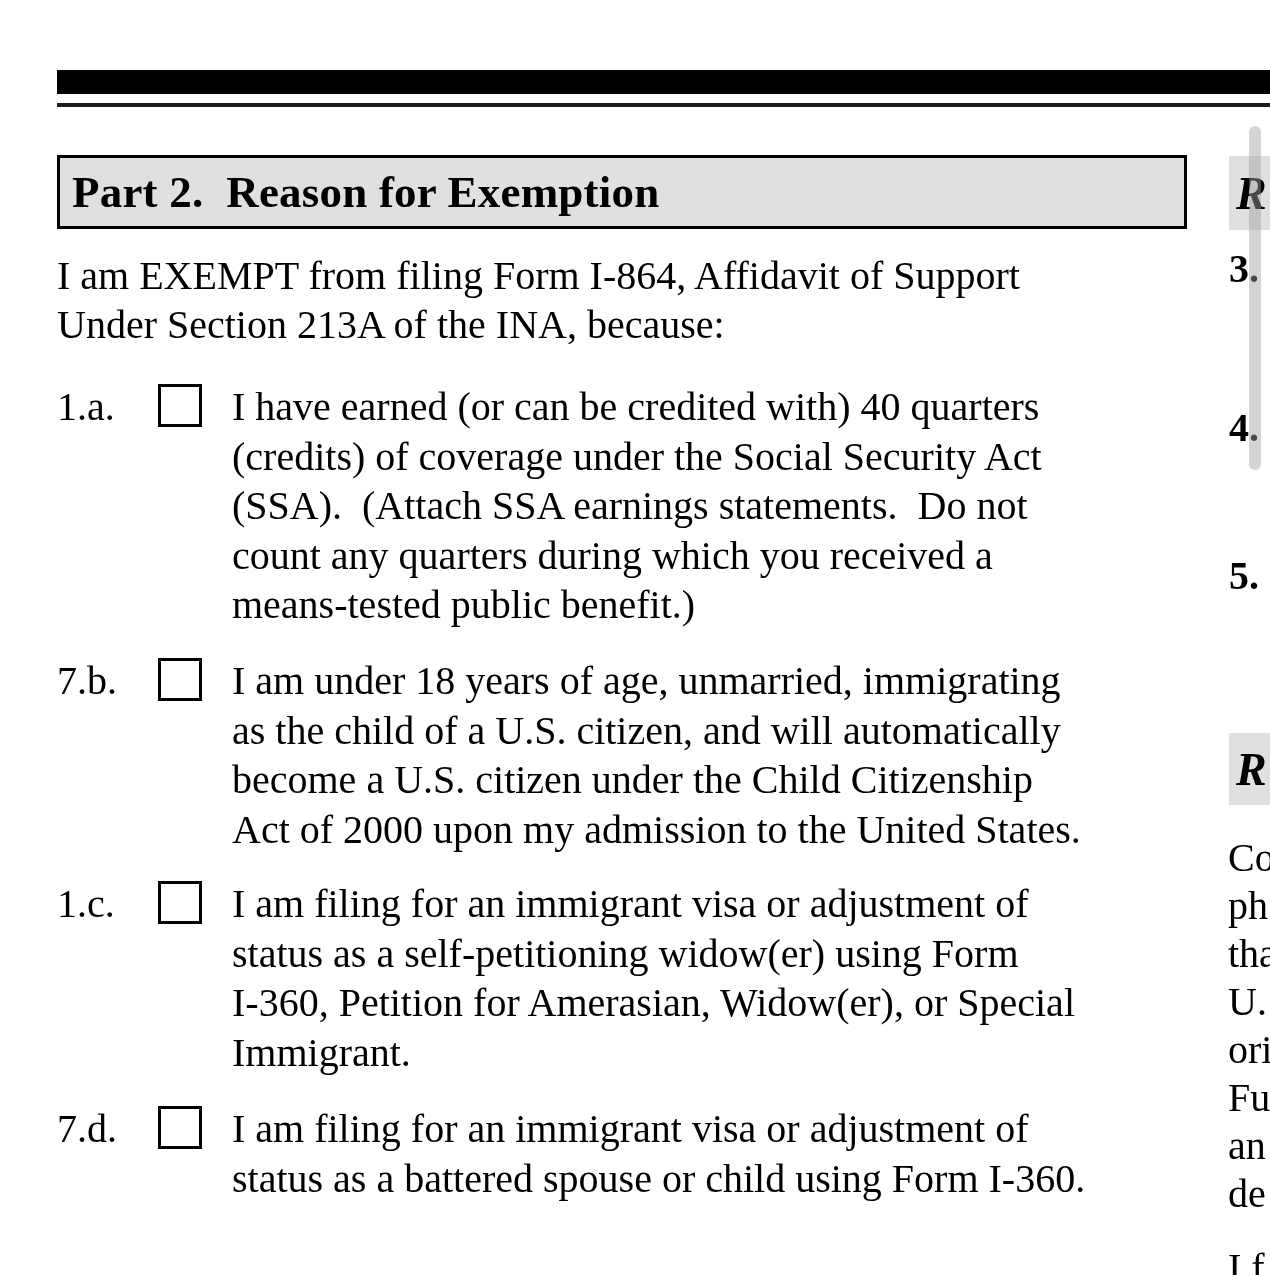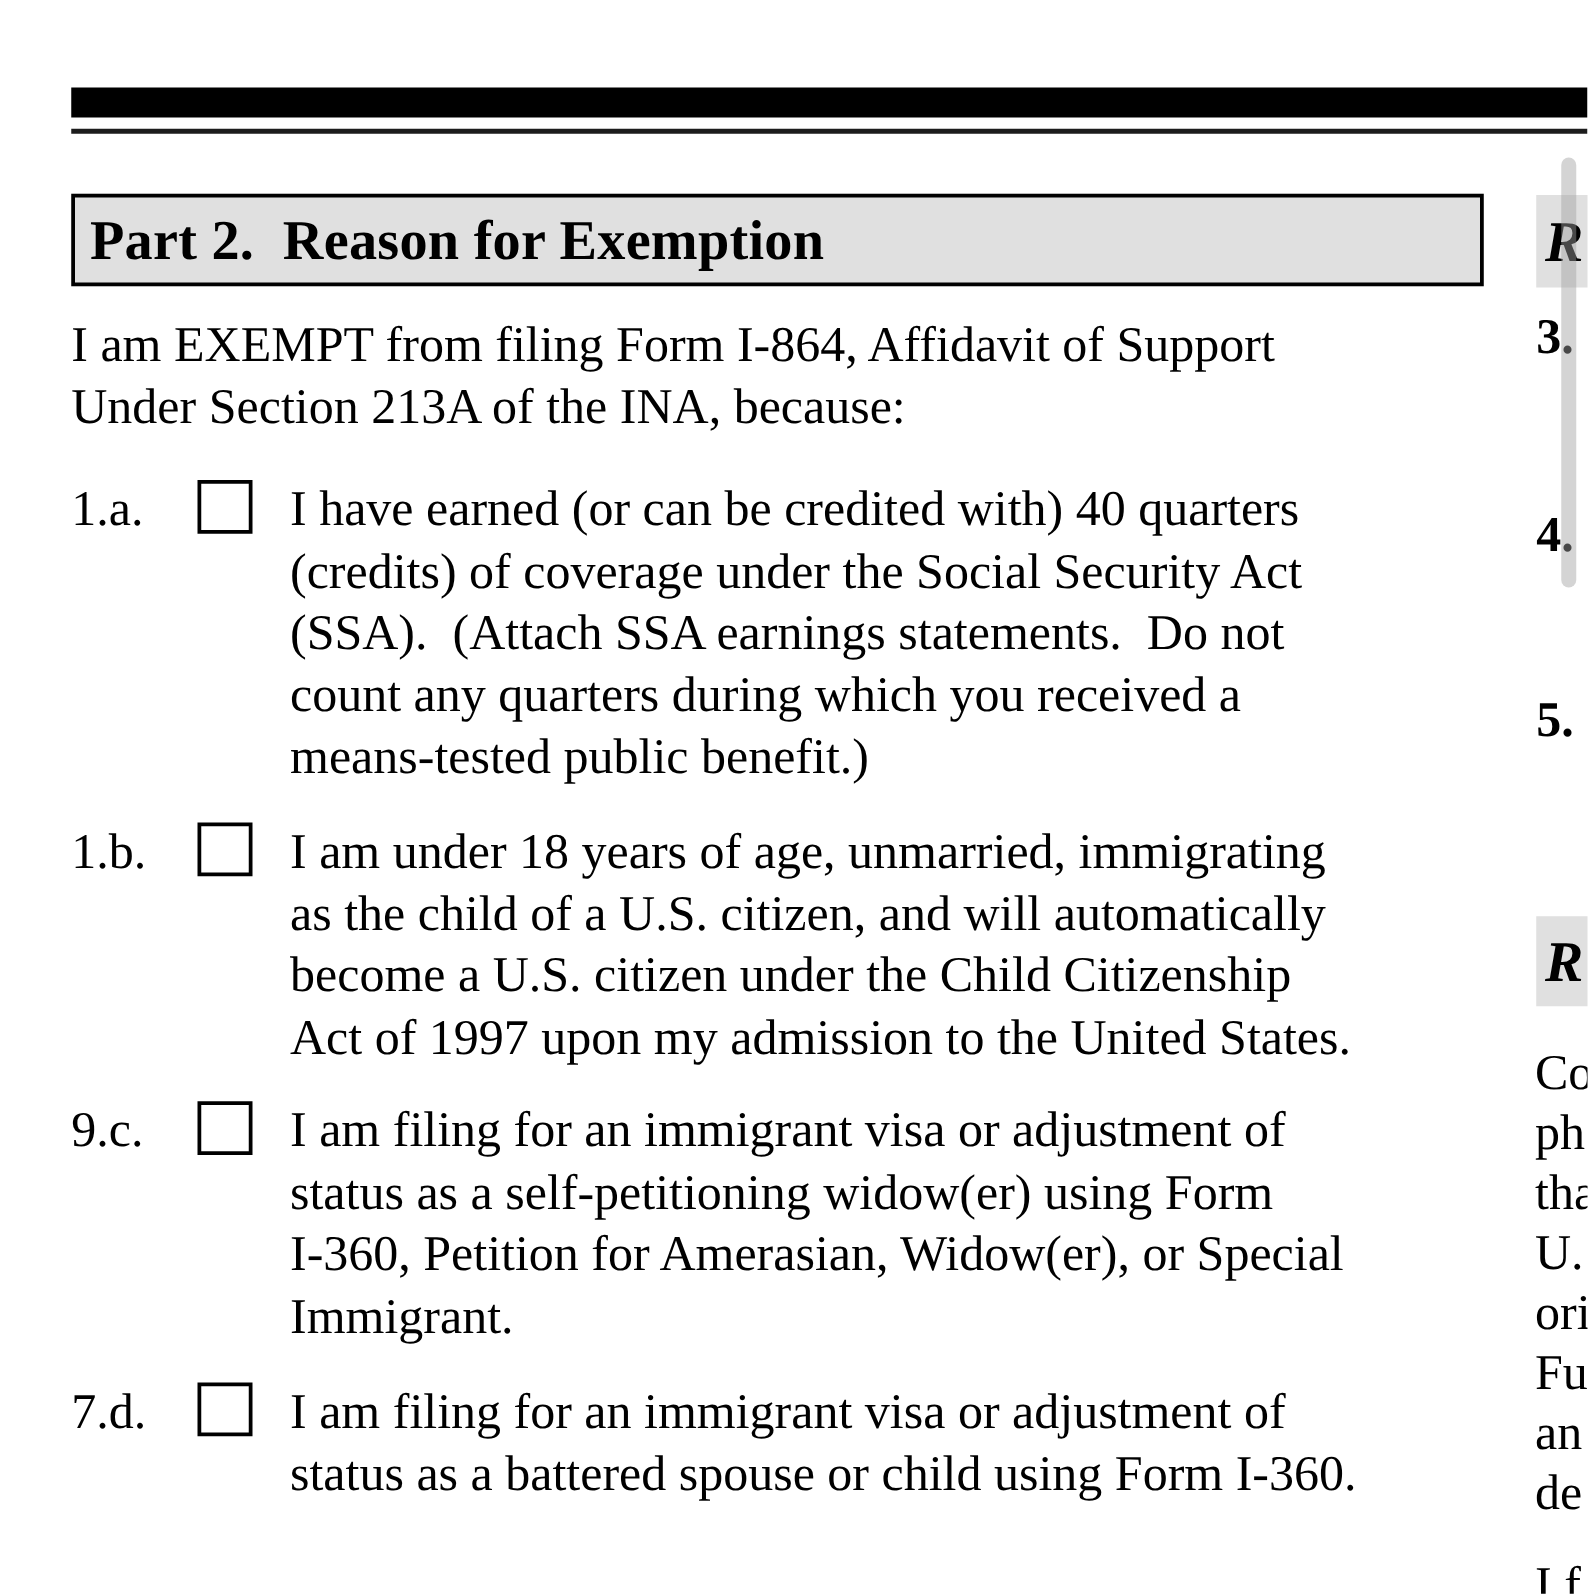--- a/index.html
+++ b/index.html
@@ -147,30 +147,30 @@
     <span class="num">1.a.</span>
     <span class="checkbox"></span>
     <span class="text">I have earned (or can be credited with) 40 quarters
 (credits) of coverage under the Social Security Act
 (SSA).  (Attach SSA earnings statements.  Do not
 count any quarters during which you received a
 means-tested public benefit.)</span>
   </div>
 
   <div class="item item-1b">
-    <span class="num">1.b.</span>
+    <span class="num">7.b.</span>
     <span class="checkbox"></span>
     <span class="text">I am under 18 years of age, unmarried, immigrating
 as the child of a U.S. citizen, and will automatically
 become a U.S. citizen under the Child Citizenship
-Act of 1997 upon my admission to the United States.</span>
+Act of 2000 upon my admission to the United States.</span>
   </div>
 
   <div class="item item-1c">
-    <span class="num">9.c.</span>
+    <span class="num">1.c.</span>
     <span class="checkbox"></span>
     <span class="text">I am filing for an immigrant visa or adjustment of
 status as a self-petitioning widow(er) using Form
 I-360, Petition for Amerasian, Widow(er), or Special
 Immigrant.</span>
   </div>
 
   <div class="item item-1d">
     <span class="num">7.d.</span>
     <span class="checkbox"></span>

